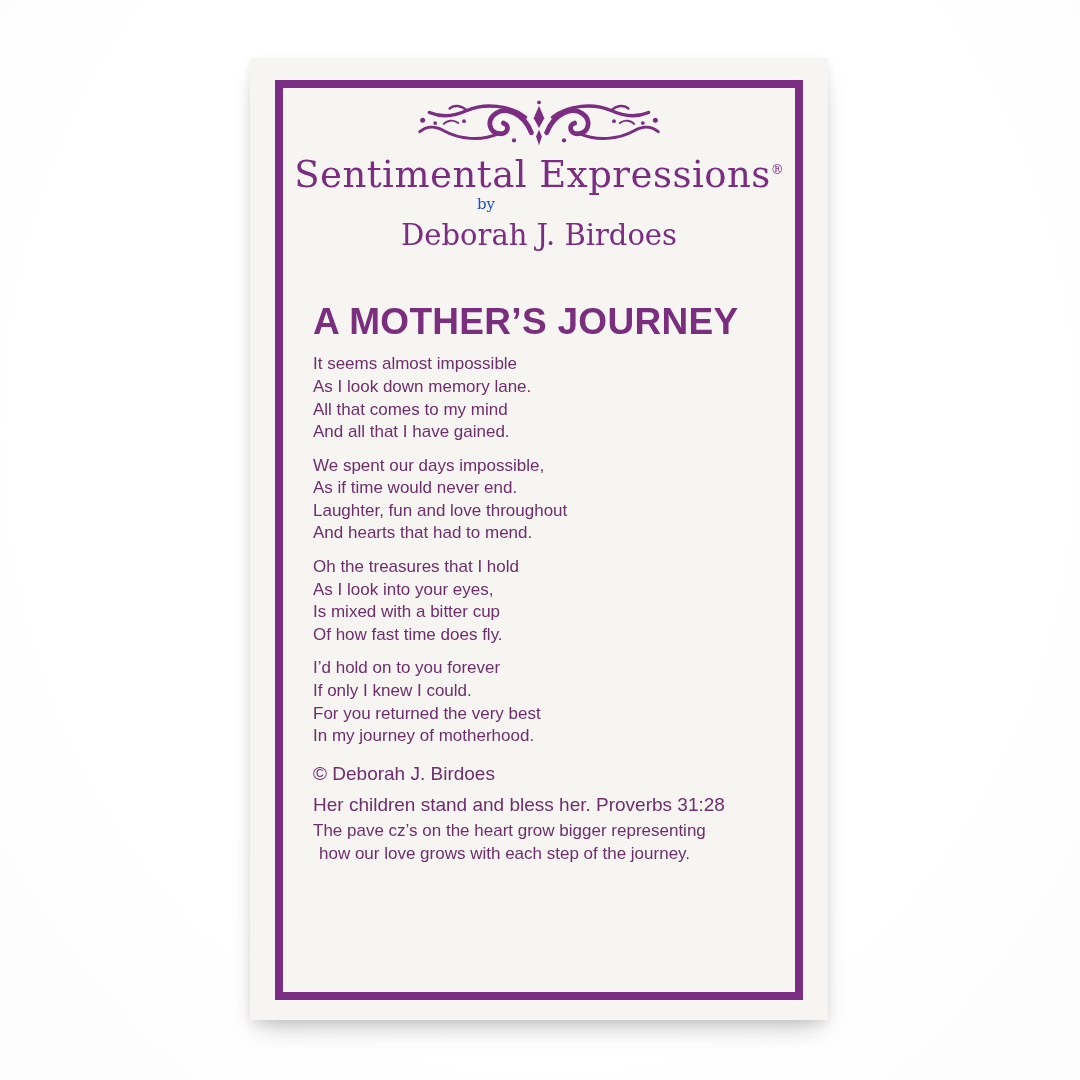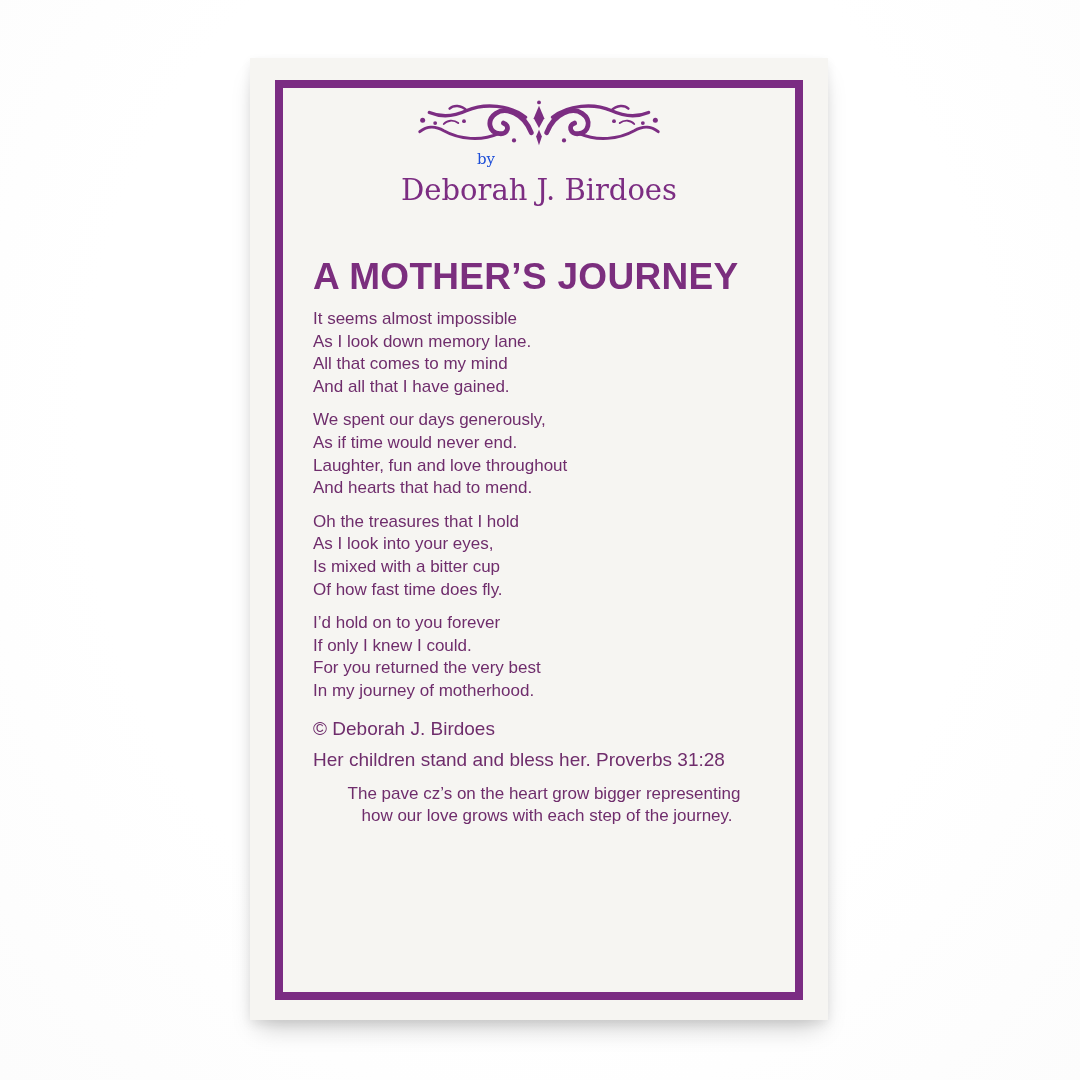--- a/index.html
+++ b/index.html
@@ -98,22 +98,21 @@
     font-size: 19px;
     line-height: 22.6px;
   }
   .scripture {
     margin-top: 9px;
     font-size: 19px;
     line-height: 22.6px;
     white-space: nowrap;
   }
   .note {
-    margin-top: 11px;
-    text-align: center;
+    margin-top: 3px;
   }
   .note .line.indent { padding-left: 6px; }
 </style>
 </head>
 <body>
 
 <div class="scene">
   <div class="card">
     <div class="frame">
 
@@ -129,36 +128,37 @@
             <circle cx="22" cy="24" r="2" fill="#7c2d82" stroke="none"></circle>
             <circle cx="52" cy="22" r="2" fill="#7c2d82" stroke="none"></circle>
             <circle cx="104" cy="42" r="2.2" fill="#7c2d82" stroke="none"></circle>
           </g>
           <use href="#halfL" transform="matrix(-1,0,0,1,260,0)"></use>
           <path d="M130 6 L135.5 19 L130 29 L124.5 19 Z" fill="#7c2d82" stroke="none"></path>
           <path d="M130 31 L133 38 L130 47 L127 38 Z" fill="#7c2d82" stroke="none"></path>
           <circle cx="130" cy="2.5" r="2" fill="#7c2d82" stroke="none"></circle>
         </svg>
 
+        <div class="brand-line"><span>Sentimental Expressions</span><span class="reg">®</span></div>
         <div class="by-label">by</div>
         <div class="author">Deborah J. Birdoes</div>
       </div>
 
       <div class="content">
         <h1 class="poem-title">A MOTHER’S JOURNEY</h1>
 
         <div class="stanza">
           <div class="line">It seems almost impossible</div>
           <div class="line">As I look down memory lane.</div>
           <div class="line">All that comes to my mind</div>
           <div class="line">And all that I have gained.</div>
         </div>
 
         <div class="stanza">
-          <div class="line">We spent our days generously,</div>
+          <div class="line">We spent our days impossible,</div>
           <div class="line">As if time would never end.</div>
           <div class="line">Laughter, fun and love throughout</div>
           <div class="line">And hearts that had to mend.</div>
         </div>
 
         <div class="stanza">
           <div class="line">Oh the treasures that I hold</div>
           <div class="line">As I look into your eyes,</div>
           <div class="line">Is mixed with a bitter cup</div>
           <div class="line">Of how fast time does fly.</div>

